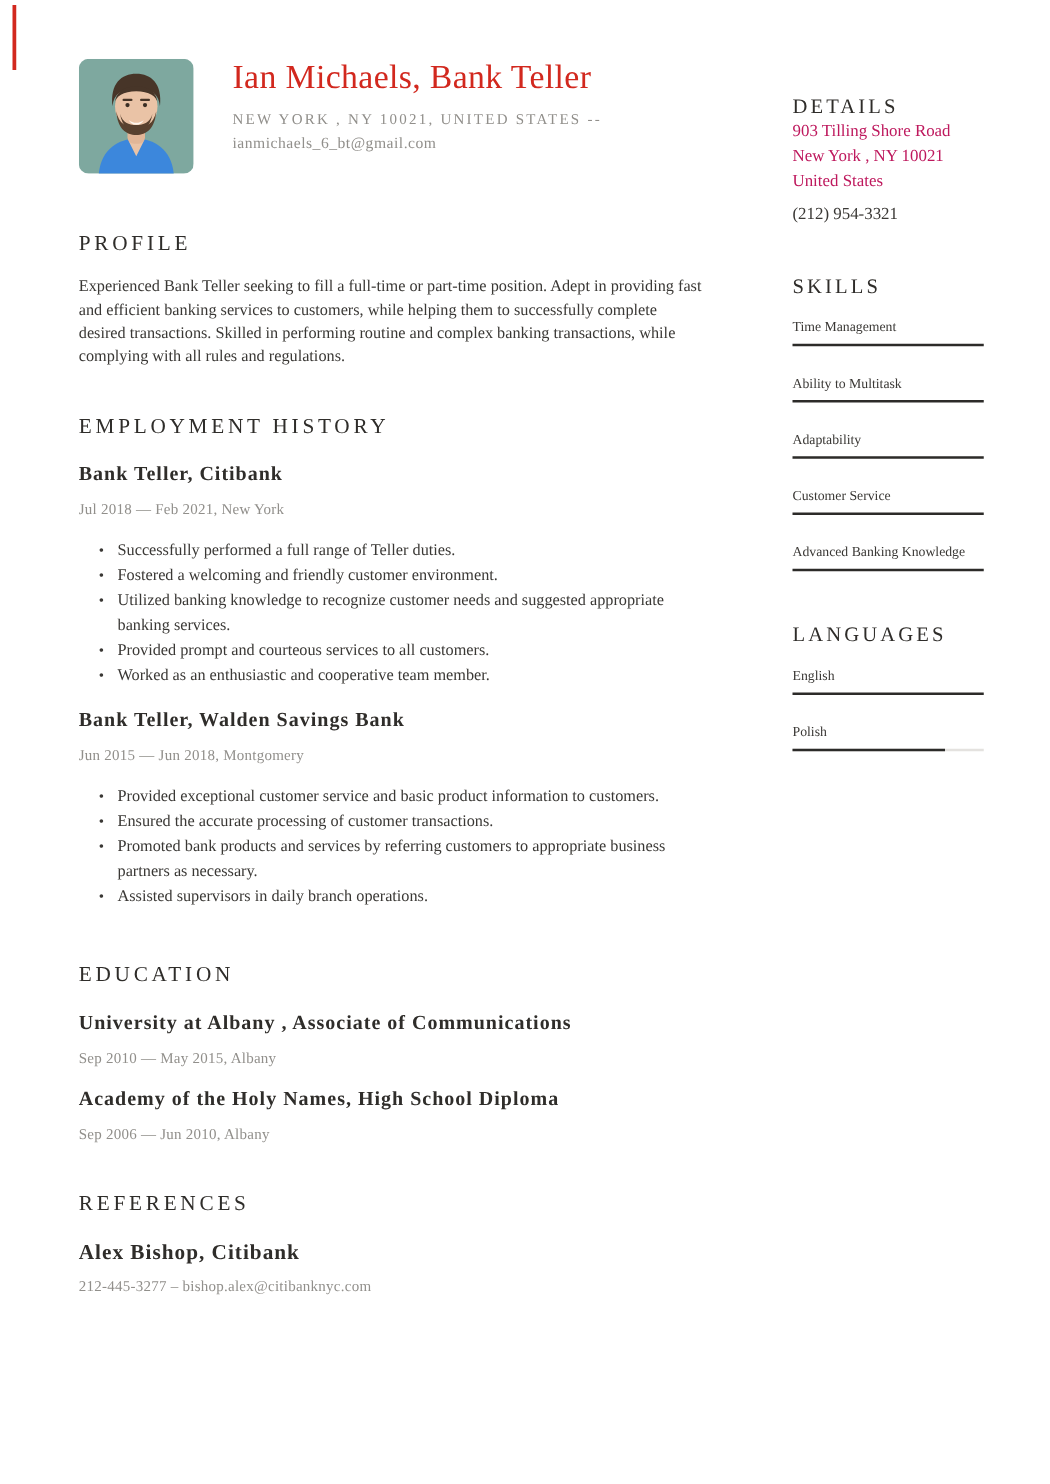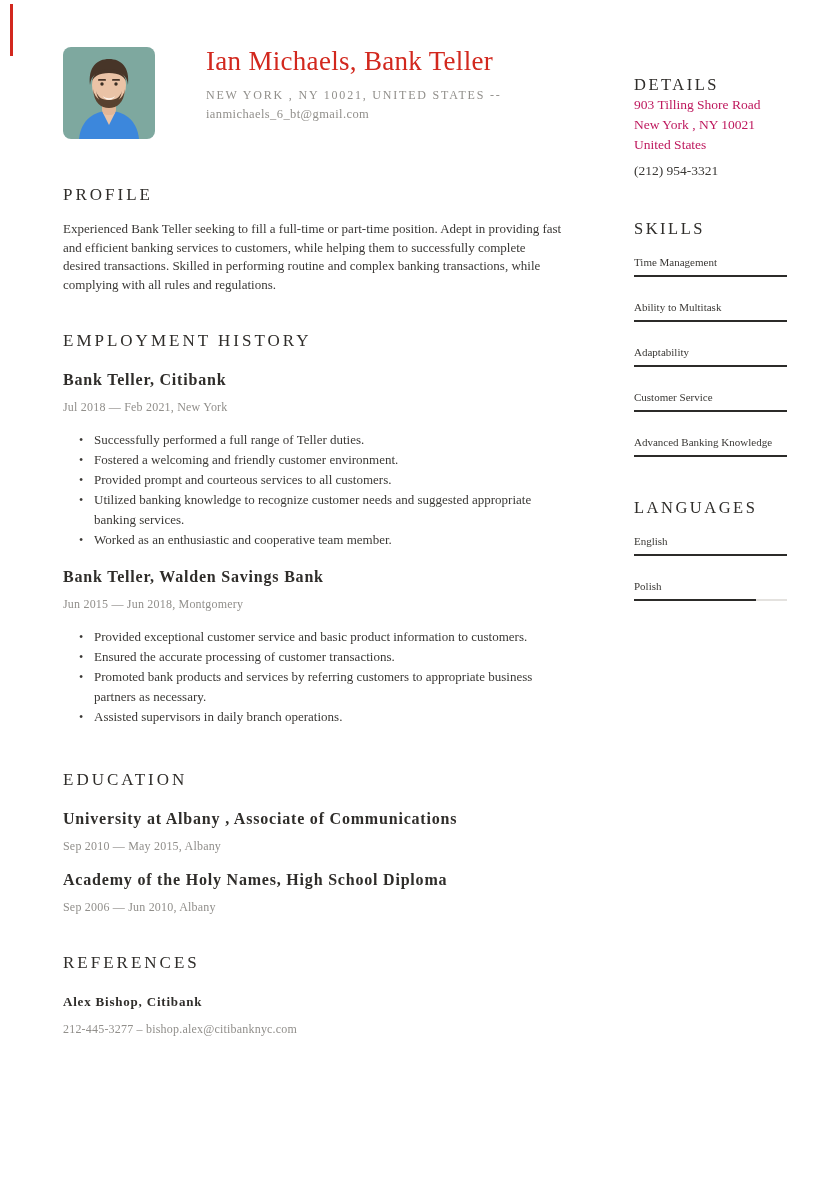--- a/index.html
+++ b/index.html
@@ -5,21 +5,21 @@
   * { margin:0; padding:0; box-sizing:border-box; }
   html,body { background:#ffffff; }
   body { font-family:"Liberation Serif","DejaVu Serif",serif; color:#3a3835; }
   .page { position:relative; width:840px; height:1187px; background:#ffffff; overflow:hidden; }
 
   .edge-marker { position:absolute; left:10px; top:4px; width:3px; height:52px; background:#d2281e; }
 
   
   .photo { position:absolute; left:63px; top:47px; width:92px; height:92px; border-radius:8px; overflow:hidden; }
   .photo svg { display:block; width:100%; height:100%; }
-  .header-text { position:absolute; left:186px; top:44px; width:420px;margin-left:20px; }
+  .header-text { position:absolute; left:186px; top:44px; width:420px; }
   .name { font-size:27px; line-height:34px; color:#d2281e; letter-spacing:0.3px; font-weight:500; }
   .contact-line { margin-top:10px; font-size:12px; letter-spacing:1.8px; color:#918f8b; }
   .email-line { margin-top:4px; font-size:12.5px; letter-spacing:0.4px; color:#918f8b; }
 
   
   .main { position:absolute; left:63px; top:0; width:501px; }
   .main-header-spacer { height:139px; }
   .sidebar { position:absolute; left:634px; top:16px; width:153px; }
 
   .section-heading { font-size:17px; line-height:20px; letter-spacing:3px; color:#2f2d2a; font-weight:normal; }
@@ -36,21 +36,21 @@
   ul.bullets { margin-top:15px; list-style:none; }
   ul.bullets li { position:relative; padding-left:31px; font-size:13px; line-height:20px; color:#3a3835; }
   ul.bullets li::before { content:"•"; position:absolute; left:16px; top:0; font-size:12px; color:#3a3835; }
 
   .education-heading { margin-top:43px; }
   .edu-title { font-size:16px; line-height:20px; font-weight:bold; letter-spacing:0.8px; color:#2f2d2a; }
   .edu1-title { margin-top:19px; }
   .edu2-title { margin-top:16px; }
 
   .references-heading { margin-top:38px; }
-  .ref-name { font-size:13px; line-height:20px; font-weight:bold; letter-spacing:0.8px; color:#2f2d2a; }
+  .ref-name { font-size:17px; line-height:20px; font-weight:bold; letter-spacing:0.8px; color:#2f2d2a; }
   .ref1-name { margin-top:19px; }
   .ref2-name { margin-top:16px; }
   .ref-contact { margin-top:9px; font-size:12px; line-height:16px; color:#918f8b; letter-spacing:0.2px; }
 
   
   .details-heading { margin-top:59px; }
   .address { font-size:13.5px; line-height:20px; color:#be185d; }
   .phone { margin-top:6px; font-size:13.5px; line-height:20px; color:#3a3835; }
 
   .skills-heading { margin-top:38px; }
@@ -112,22 +112,22 @@
 
     <div>
       <h2 class="section-heading employment-heading">EMPLOYMENT HISTORY</h2>
 
       <div>
         <div class="job-title job1-title">Bank Teller, Citibank</div>
         <div class="meta">Jul 2018 — Feb 2021, New York</div>
         <ul class="bullets">
           <li>Successfully performed a full range of Teller duties.</li>
           <li>Fostered a welcoming and friendly customer environment.</li>
+          <li>Utilized banking knowledge to recognize customer needs and suggested appropriate banking services.</li>
           <li>Provided prompt and courteous services to all customers.</li>
-          <li>Utilized banking knowledge to recognize customer needs and suggested appropriate banking services.</li>
           <li>Worked as an enthusiastic and cooperative team member.</li>
         </ul>
       </div>
 
       <div>
         <div class="job-title job2-title">Bank Teller, Walden Savings Bank</div>
         <div class="meta">Jun 2015 — Jun 2018, Montgomery</div>
         <ul class="bullets">
           <li>Provided exceptional customer service and basic product information to customers.</li>
           <li>Ensured the accurate processing of customer transactions.</li>

